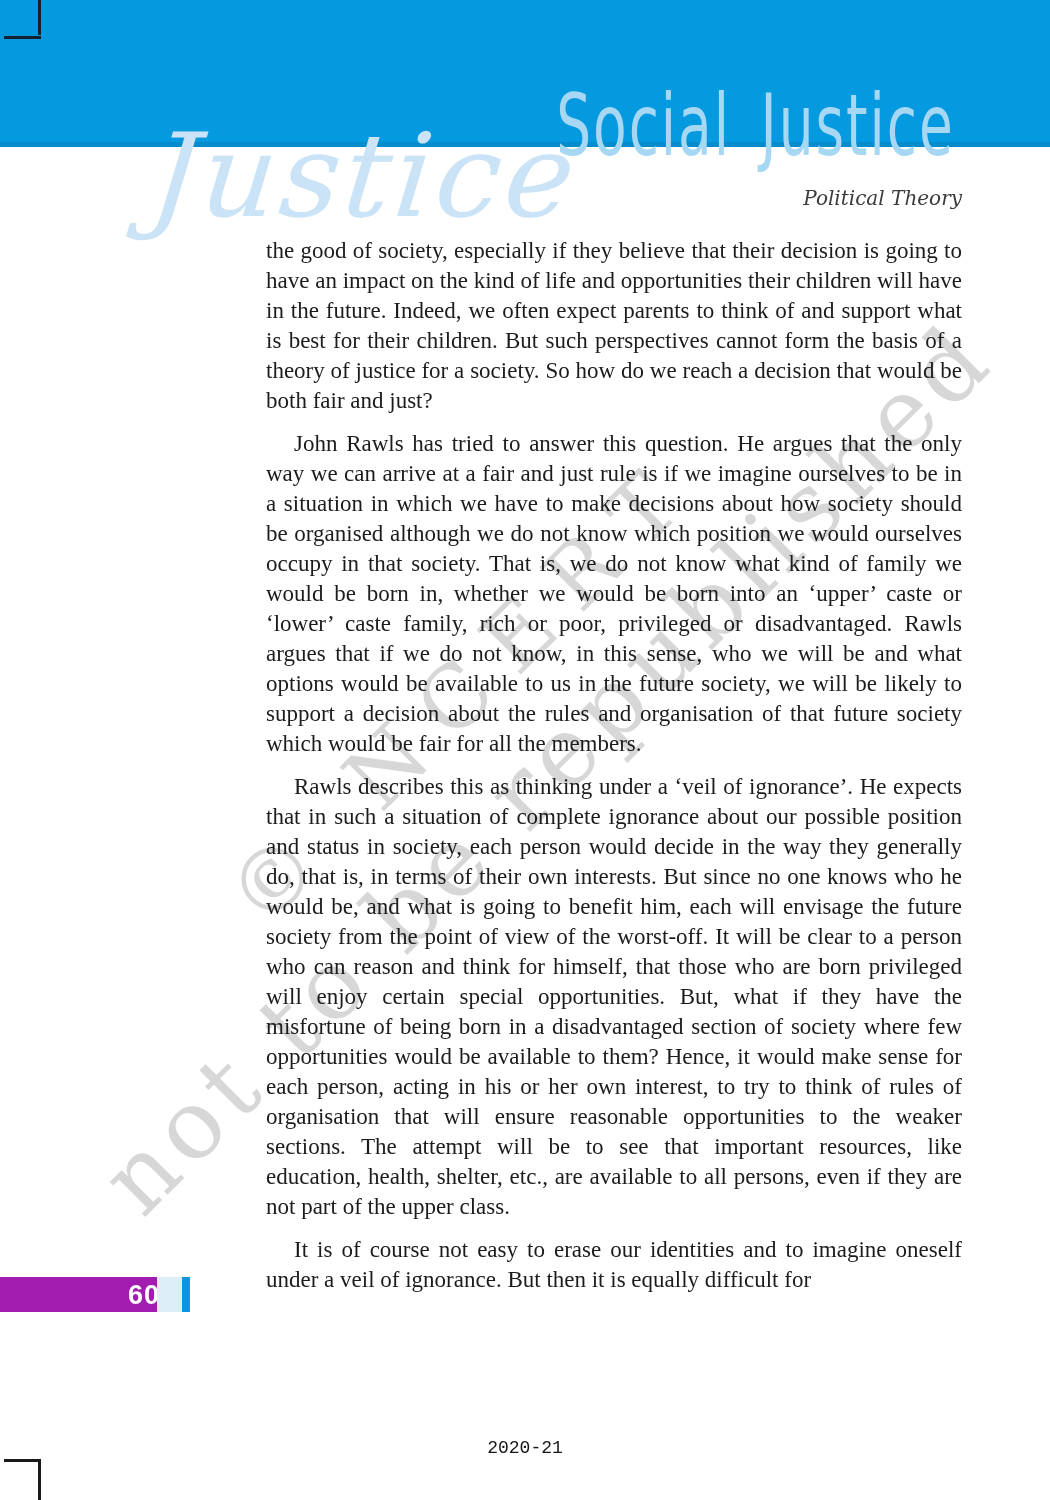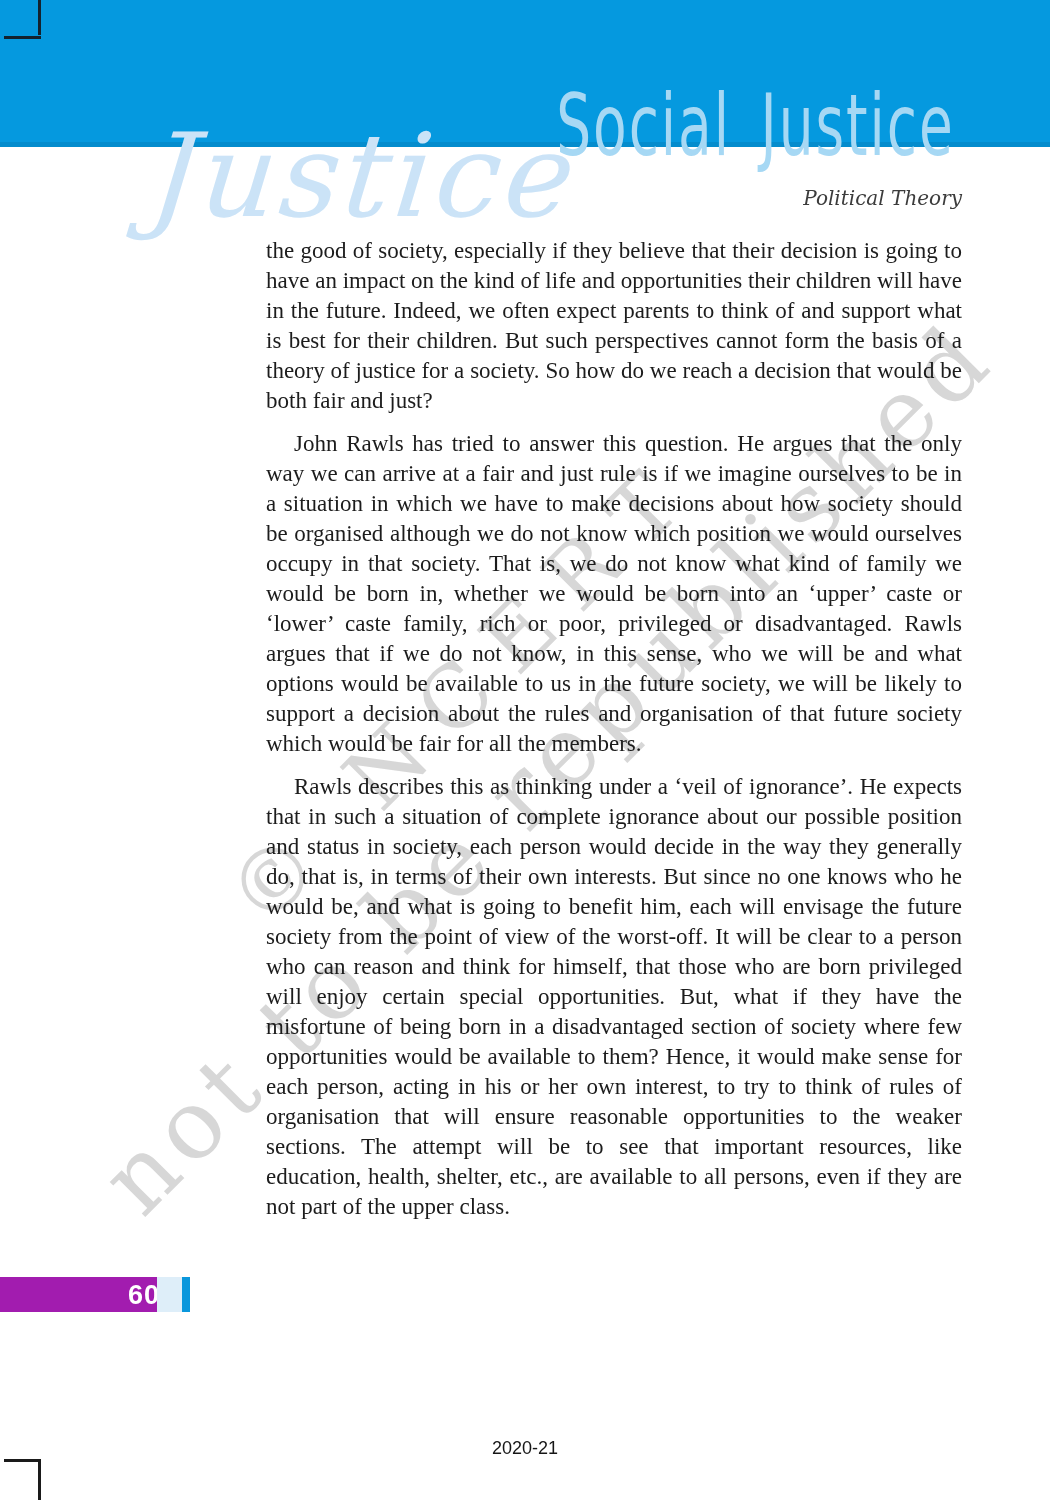--- a/index.html
+++ b/index.html
@@ -68,21 +68,21 @@
   .pale-strip{
     position:absolute;left:157px;top:1277px;width:25px;height:35px;
     background:#deeef9;z-index:4;
   }
   .accent-strip{
     position:absolute;left:182px;top:1277px;width:8px;height:35px;
     background:#0a97dc;z-index:4;
   }
   .edition-year{
     position:absolute;left:0;top:1438px;width:1050px;text-align:center;z-index:4;
-    font-family:Liberation Sans, sans-serif;font-size:18px;color:#161616;
+    font-family:Liberation Mono, monospace;font-size:18px;color:#161616;
   }
 </style>
 </head>
 <body>
 
 <div class="page">
 
   <div class="band"></div>
 
   <div class="mark mark-tl-v"></div>
@@ -98,20 +98,21 @@
 
   <div class="watermark">
     <div class="wm1">© NCERT</div>
     <div class="wm2">not to be republished</div>
   </div>
 
   <div class="body-text">
     <p class="first">the good of society, especially if they believe that their decision is going to have an impact on the kind of life and opportunities their children will have in the future. Indeed, we often expect parents to think of and support what is best for their children. But such perspectives cannot form the basis of a theory of justice for a society. So how do we reach a decision that would be both fair and just?</p>
     <p>John Rawls has tried to answer this question. He argues that the only way we can arrive at a fair and just rule is if we imagine ourselves to be in a situation in which we have to make decisions about how society should be organised although we do not know which position we would ourselves occupy in that society. That is, we do not know what kind of family we would be born in, whether we would be born into an ‘upper’ caste or ‘lower’ caste family, rich or poor, privileged or disadvantaged. Rawls argues that if we do not know, in this sense, who we will be and what options would be available to us in the future society, we will be likely to support a decision about the rules and organisation of that future society which would be fair for all the members.</p>
     <p>Rawls describes this as thinking under a ‘veil of ignorance’. He expects that in such a situation of complete ignorance about our possible position and status in society, each person would decide in the way they generally do, that is, in terms of their own interests. But since no one knows who he would be, and what is going to benefit him, each will envisage the future society from the point of view of the worst-off. It will be clear to a person who can reason and think for himself, that those who are born privileged will enjoy certain special opportunities. But, what if they have the misfortune of being born in a disadvantaged section of society where few opportunities would be available to them? Hence, it would make sense for each person, acting in his or her own interest, to try to think of rules of organisation that will ensure reasonable opportunities to the weaker sections. The attempt will be to see that important resources, like education, health, shelter, etc., are available to all persons, even if they are not part of the upper class.</p>
+    <p>It is of course not easy to erase our identities and to imagine oneself under a veil of ignorance. But then it is equally difficult for</p>
   </div>
 
   <div class="page-num-bar">
     <span class="page-num">60</span>
   </div>
   <div class="pale-strip"></div>
   <div class="accent-strip"></div>
 
   <div class="edition-year">2020-21</div>
 

